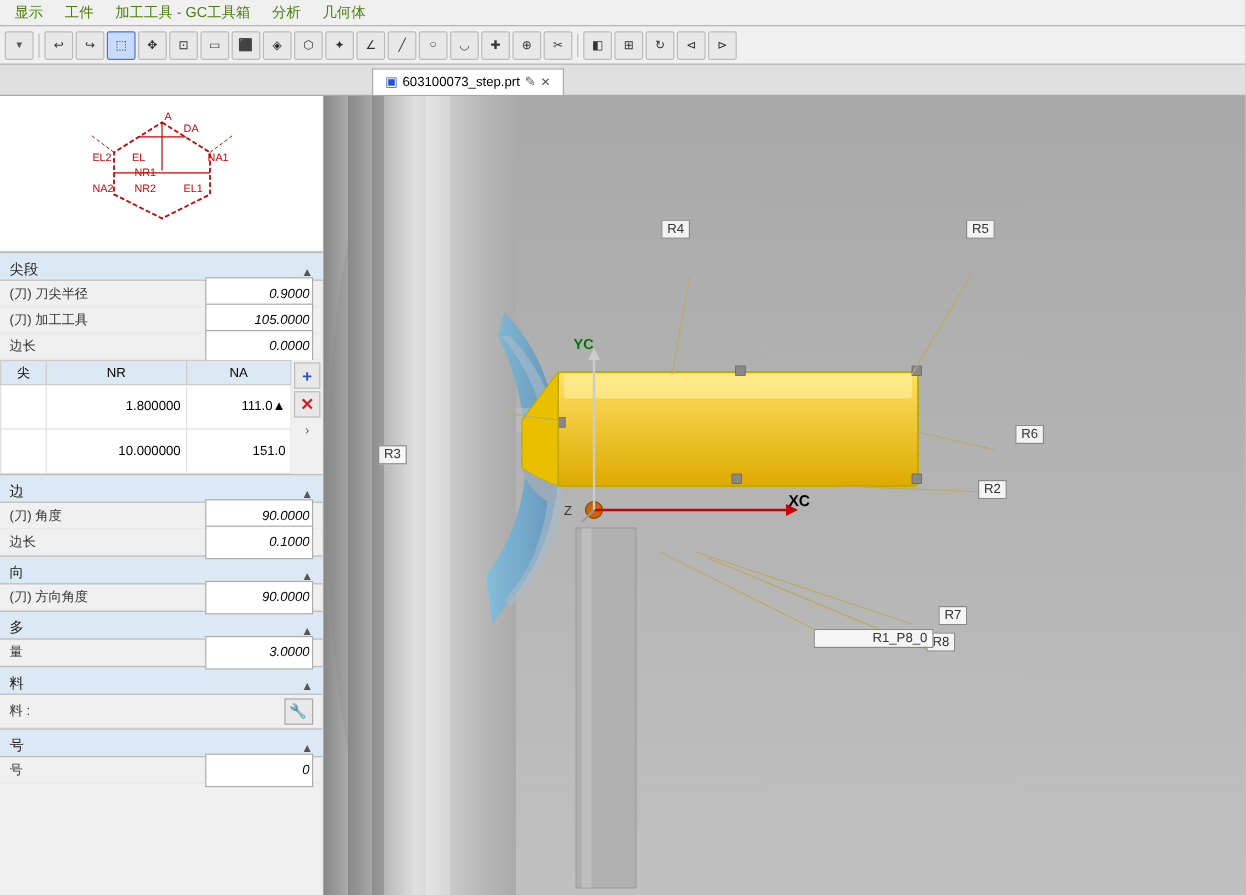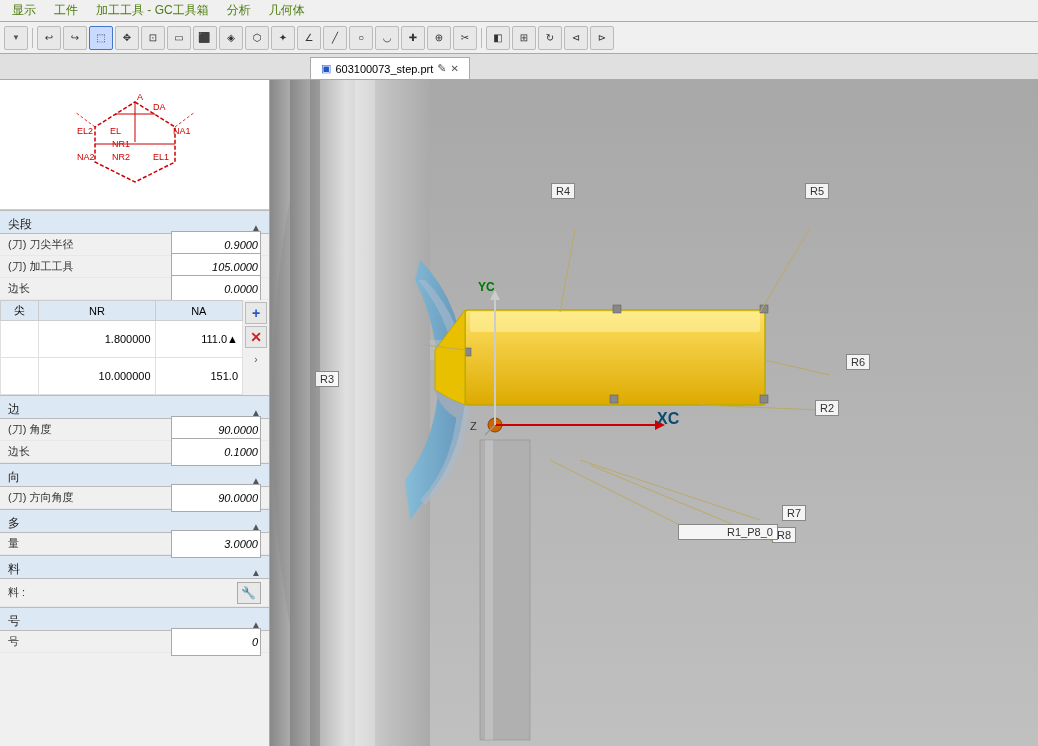--- a/index.html
+++ b/index.html
@@ -215,22 +215,22 @@
       background: rgba(255,255,255,0.85);
       border: 1px solid #888;
       padding: 1px 4px;
       font-size: 11px;
       color: #333;
       pointer-events: none;
     }
 
     .axis-label-xc {
       position: absolute;
-      color: #0c4a6e;
-      font-size: 16px;
+      color: #000000;
+      font-size: 13px;
       font-weight: bold;
     }
     .axis-label-yc {
       position: absolute;
       color: #007700;
       font-size: 12px;
       font-weight: bold;
     }
     .axis-label-z {
       position: absolute;

